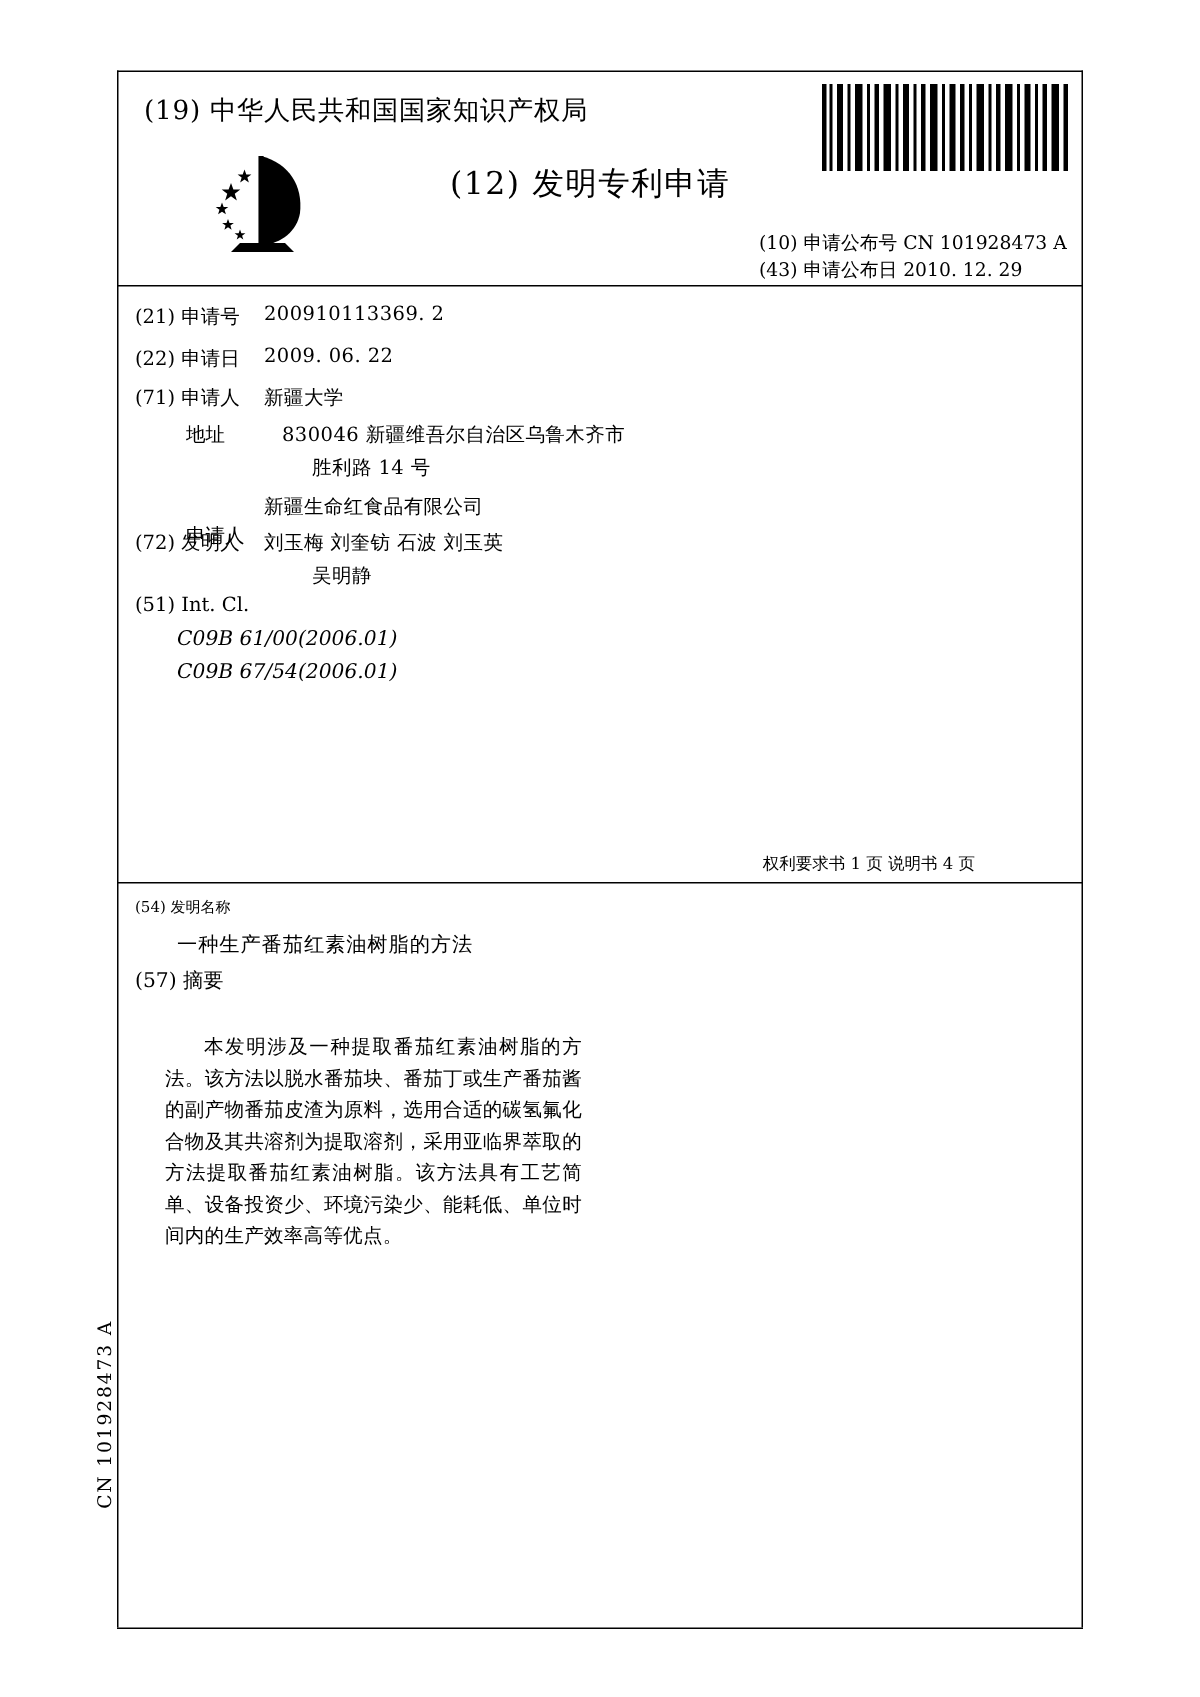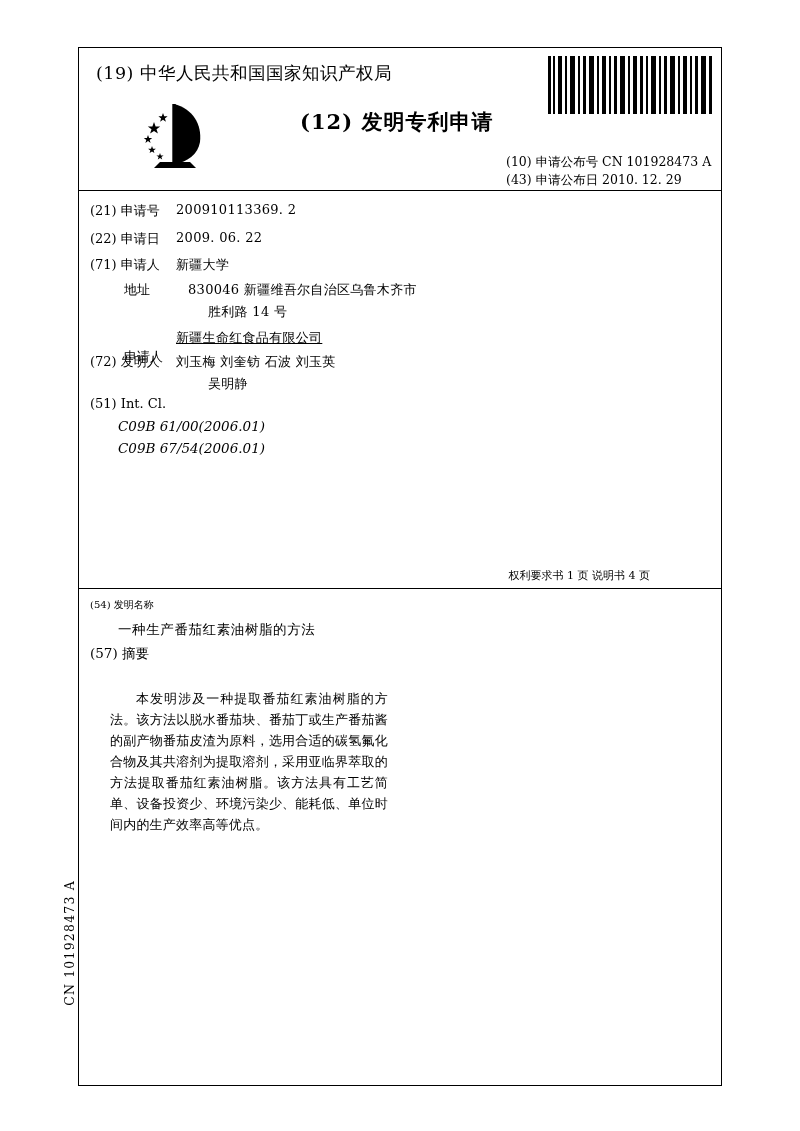--- a/index.html
+++ b/index.html
@@ -50,21 +50,21 @@
     top: 100px;
     width: 86px;
     height: 72px;
   }
 
   .title-12 {
     position: absolute;
     left: 300px;
     top: 108px;
     font-size: 21px;
-    font-weight: bold;
+    font-weight: normal;
     letter-spacing: 1px;
     white-space: nowrap;
   }
 
   
   .barcode {
     position: absolute;
     left: 548px;
     top: 56px;
     width: 166px;
@@ -266,21 +266,21 @@
 
     <div class="bib-row" style="left:90px; top:256px;"><span class="code">(71) 申请人</span></div>
     <div class="bib-row" style="left:176px; top:256px;"><span class="val">新疆大学</span></div>
 
     <div class="bib-row" style="left:124px; top:281px;"><span class="code">地址</span></div>
     <div class="bib-row" style="left:176px; top:281px;margin-left:12px;"><span class="val">830046  新疆维吾尔自治区乌鲁木齐市</span></div>
 
     <div class="bib-row" style="left:208px; top:303px;"><span class="val">胜利路 14 号</span></div>
 
     <div class="bib-row" style="left:124px; top:329px;margin-top:19px;"><span class="code">申请人</span></div>
-    <div class="bib-row" style="left:176px; top:329px;text-decoration:underline;"><span class="val">新疆生命红食品有限公司</span></div>
+    <div class="bib-row" style="left:176px; top:329px;"><span class="val">新疆生命红食品有限公司</span></div>
 
     <div class="bib-row" style="left:90px; top:353px;"><span class="code">(72) 发明人</span></div>
     <div class="bib-row" style="left:176px; top:353px;"><span class="val">刘玉梅    刘奎钫    石波    刘玉英</span></div>
 
     <div class="bib-row" style="left:208px; top:375px;"><span class="val">吴明静</span></div>
   </div>
 
   <div class="intcl-title">(51) Int. Cl.</div>
   <div class="ipc" id="ipc1">C09B  61/00(2006.01)</div>
   <div class="ipc" id="ipc2">C09B  67/54(2006.01)</div>

